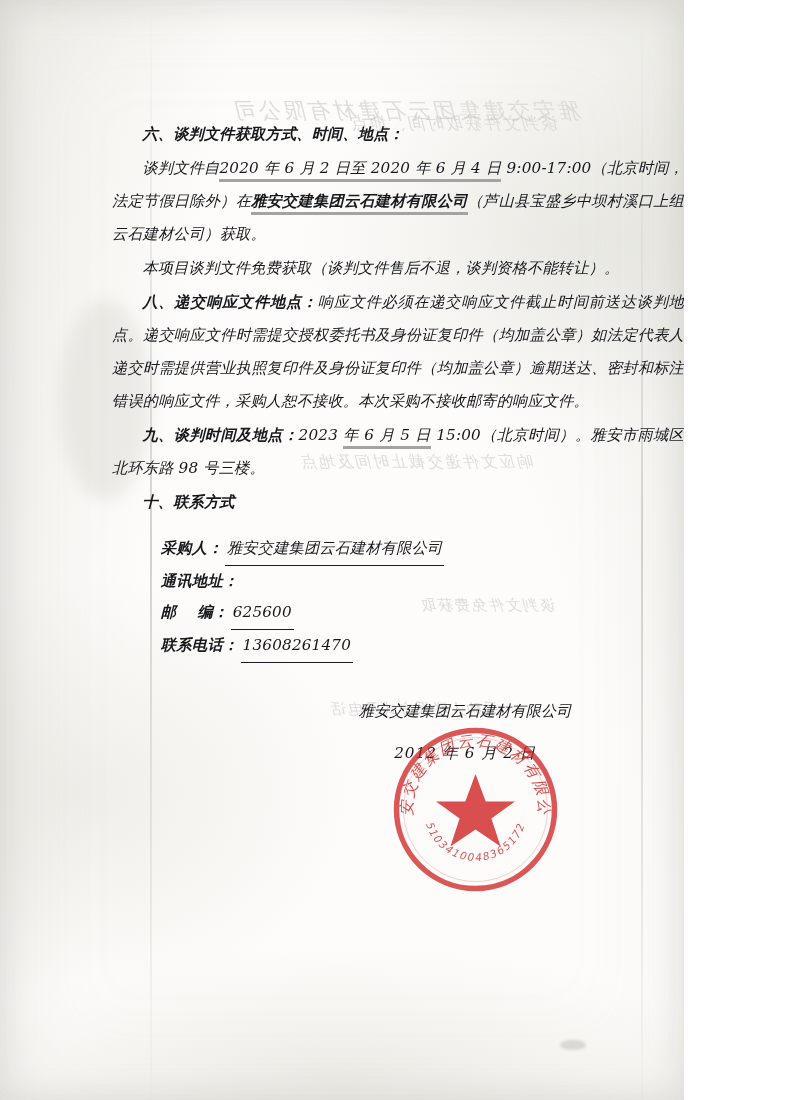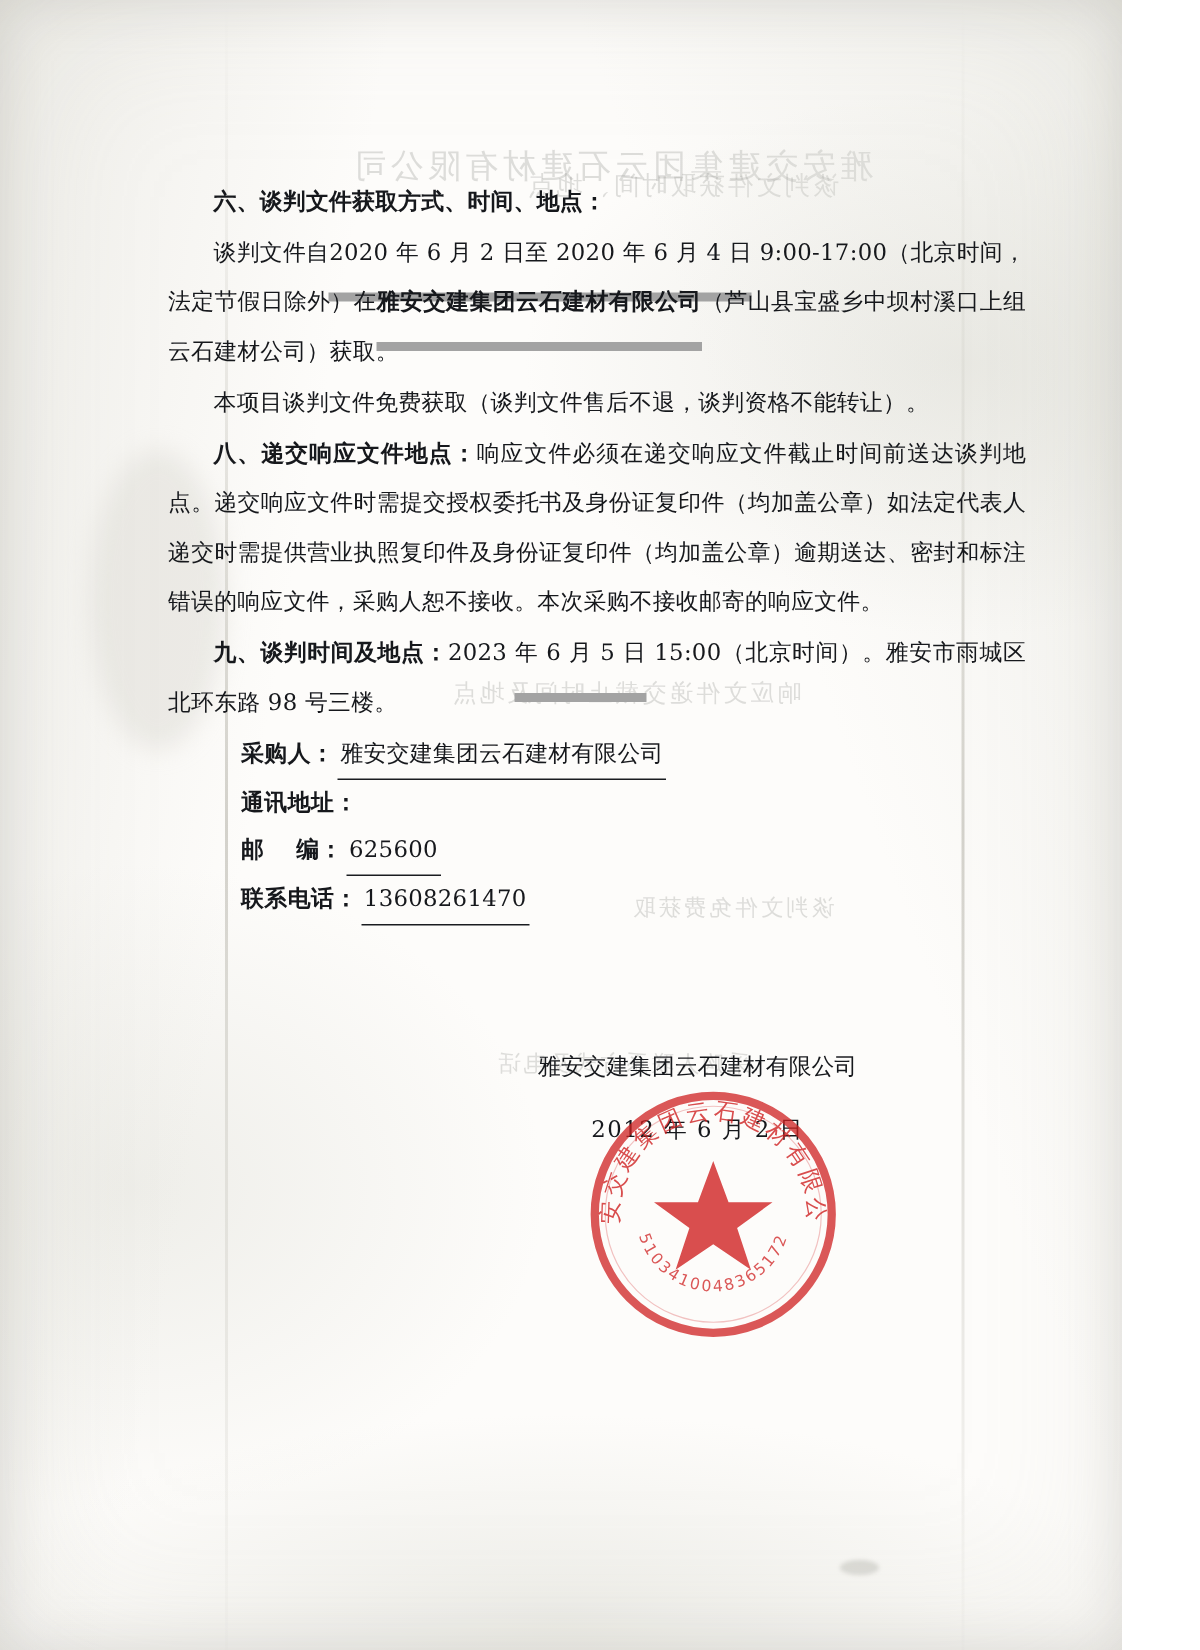--- a/index.html
+++ b/index.html
@@ -8,24 +8,25 @@
   }
   body {
     width: 800px;
     height: 1100px;
     background: #ffffff;
     font-family: "DejaVu Serif", "Liberation Serif", serif;
     overflow: hidden;
   }
   .page {
     position: relative;
-    width: 748px;
+    width: 684px;
     height: 1100px;
     background: #fdfcfa;
     overflow: hidden;
+    font-style: italic;
   }
   
   .scan-tint {
     position: absolute;
     inset: 0;
     background:
       linear-gradient(100deg, rgba(226,225,218,0.55) 0%, rgba(255,255,255,0) 28%),
       linear-gradient(250deg, rgba(222,222,214,0.45) 0%, rgba(255,255,255,0) 32%),
       radial-gradient(ellipse 420px 260px at 86% 22%, rgba(218,218,210,0.5), rgba(255,255,255,0) 70%),
       radial-gradient(ellipse 380px 300px at 12% 72%, rgba(221,221,213,0.45), rgba(255,255,255,0) 72%),
@@ -71,27 +72,27 @@
     line-height: 33px;
     letter-spacing: 0.2px;
   }
   .para {
     margin: 0 0 1px 0;
     text-align: justify;
     text-justify: inter-ideograph;
   }
   .indent2 { text-indent: 2em; }
   .bold { font-weight: bold; }
-  .u { border-bottom: 6px solid #a3a3a3; padding-bottom: 18px; }
+  .u { border-bottom: 3px solid #a3a3a3; padding-bottom: 2px; }
   .heading {
     font-weight: bold;
     text-indent: 2em;
   }
   .contact-block {
-    margin-top: 2px;
+    margin-top: 14px;
     padding-left: 3.2em;
     line-height: 31px;
   }
   .contact-row {
     display: flex;
     align-items: baseline;
     white-space: nowrap;
   }
   .contact-label {
     font-weight: bold;
@@ -163,20 +164,21 @@
 
 
     <p class="para indent2">
       <span class="bold">八、递交响应文件地点：</span><span>响应文件必须在递交响应文件截止时间前送达谈判地点。递交响应文件时需提交授权委托书及身份证复印件（均加盖公章）如法定代表人递交时需提供营业执照复印件及身份证复印件（均加盖公章）逾期送达、密封和标注错误的响应文件，采购人恕不接收。本次采购不接收邮寄的响应文件。</span>
     </p>
 
     <p class="para indent2">
       <span class="bold">九、谈判时间及地点：</span><span>2023 </span><span class="u">年 6 月 5 日</span><span> 15:00（北京时间）。雅安市雨城区北环东路 98 号三楼。</span>
     </p>
 
+    <p class="para heading">十、联系方式</p>
 
     <div class="contact-block">
       <div class="contact-row">
         <span class="contact-label">采购人：</span>
         <span class="contact-value">雅安交建集团云石建材有限公司</span>
       </div>
       <div class="contact-row">
         <span class="contact-label">通讯地址：</span>
       </div>
       <div class="contact-row">

